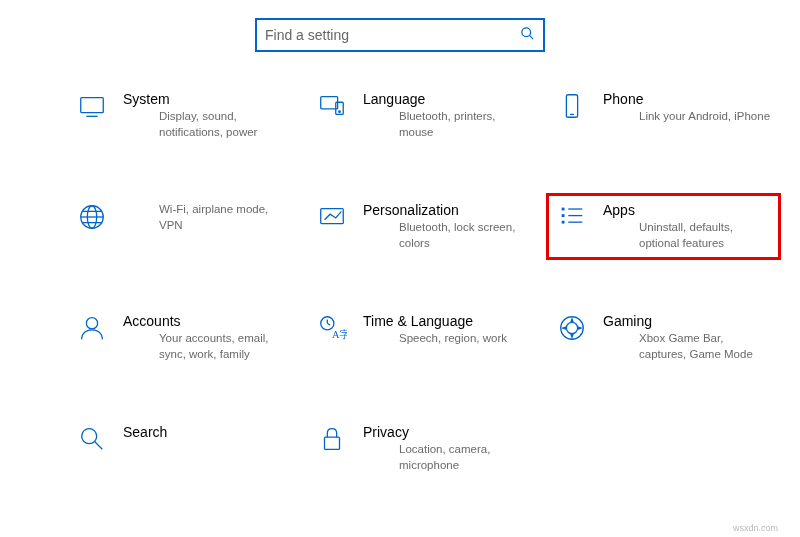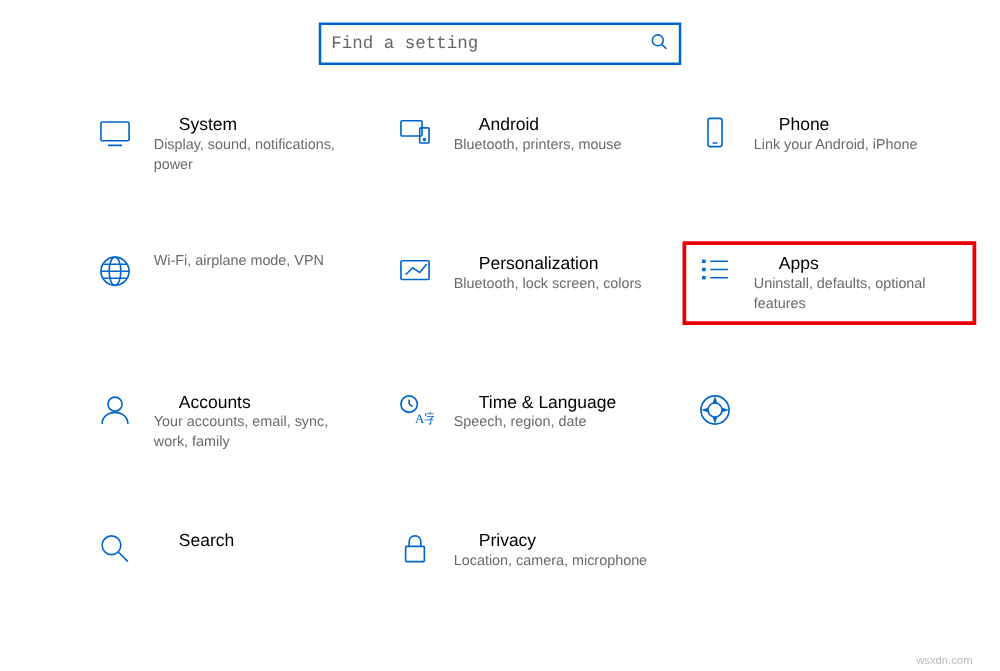--- a/index.html
+++ b/index.html
@@ -25,21 +25,21 @@
       display: flex;
       align-items: center;
       padding: 0 8px;
     }
     .search-input {
       flex: 1;
       border: none;
       outline: none;
       font-size: 14px;
       color: #666;
-      font-family: Liberation Mono, monospace;
+      font-family: Liberation Sans, sans-serif;
       background: transparent;
     }
     .search-input::placeholder { color: #666; }
     .search-icon { color: #0066cc; stroke: #0066cc; }
     .grid {
       display: grid;
       grid-template-columns: repeat(3, 235px);
       column-gap: 5px;
       row-gap: 44px;
       padding-left: 66px;
@@ -63,27 +63,27 @@
       display: flex;
       align-items: center;
       justify-content: center;
     }
     .tile-icon svg { stroke: #0066cc; fill: none; stroke-width: 1.4; }
     .tile-text { flex: 1; padding-top: 2px; }
     .tile-title {
       font-size: 14px;
       color: #000;
       margin-bottom: 2px;
-      margin-left: 20px;
     }
     .tile-desc {
       font-size: 11.5px;
       color: #6a6a6a;
       line-height: 1.35;
       max-width: 165px;
+      margin-left: 36px;
     }
     .watermark {
       position: absolute;
       bottom: 4px;
       right: 22px;
       font-size: 9px;
       color: #bbb;
     }
   </style>
 </head>
@@ -118,21 +118,21 @@
 
   <div class="tile">
     <span class="tile-icon">
       <svg width="30" height="30" viewBox="0 0 32 32">
           <rect x="4" y="6" width="18" height="13" rx="1"></rect>
           <rect x="20" y="12" width="8" height="13" rx="1"></rect>
           <circle cx="24" cy="22" r="0.8" fill="#0066cc"></circle>
         </svg>
     </span>
     <div class="tile-text">
-      <div class="tile-title">Android</div>
+      <div class="tile-title">Language</div>
       <div class="tile-desc">Bluetooth, printers, mouse</div>
     </div>
   </div>
 
   <div class="tile">
     <span class="tile-icon">
       <svg width="30" height="30" viewBox="0 0 32 32">
           <rect x="10" y="4" width="12" height="24" rx="2"></rect>
           <line x1="14" y1="25" x2="18" y2="25"></line>
         </svg>
@@ -205,32 +205,36 @@
     <span class="tile-icon">
       <svg width="30" height="30" viewBox="0 0 32 32">
           <circle cx="11" cy="11" r="7"></circle>
           <line x1="11" y1="7" x2="11" y2="11"></line>
           <line x1="11" y1="11" x2="14" y2="13"></line>
           <text x="16" y="27" font-size="11" fill="#0066cc" stroke="none" font-family="Segoe UI">A字</text>
         </svg>
     </span>
     <div class="tile-text">
       <div class="tile-title">Time &amp; Language</div>
-      <div class="tile-desc">Speech, region, date</div>
+      <div class="tile-desc">Speech, region, work</div>
     </div>
   </div>
 
   <div class="tile">
     <span class="tile-icon">
       <svg width="30" height="30" viewBox="0 0 32 32">
           <circle cx="16" cy="16" r="12"></circle>
           <circle cx="16" cy="16" r="6"></circle>
           <path d="M16 4 L14 10 L18 10 Z M16 28 L14 22 L18 22 Z M4 16 L10 14 L10 18 Z M28 16 L22 14 L22 18 Z" fill="#0066cc" stroke="none"></path>
         </svg>
     </span>
+    <div class="tile-text">
+      <div class="tile-title">Gaming</div>
+      <div class="tile-desc">Xbox Game Bar, captures, Game Mode</div>
+    </div>
   </div>
 
 
   <div class="tile">
     <span class="tile-icon">
       <svg width="30" height="30" viewBox="0 0 32 32">
           <circle cx="13" cy="13" r="8"></circle>
           <line x1="19" y1="19" x2="27" y2="27"></line>
         </svg>
     </span>

